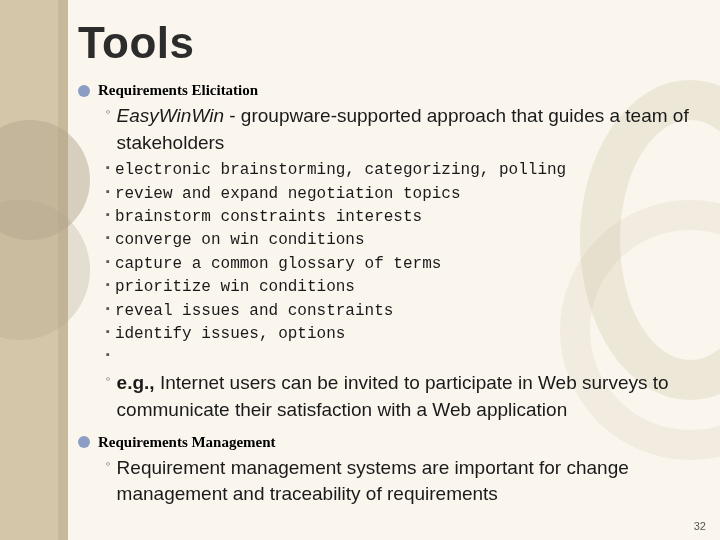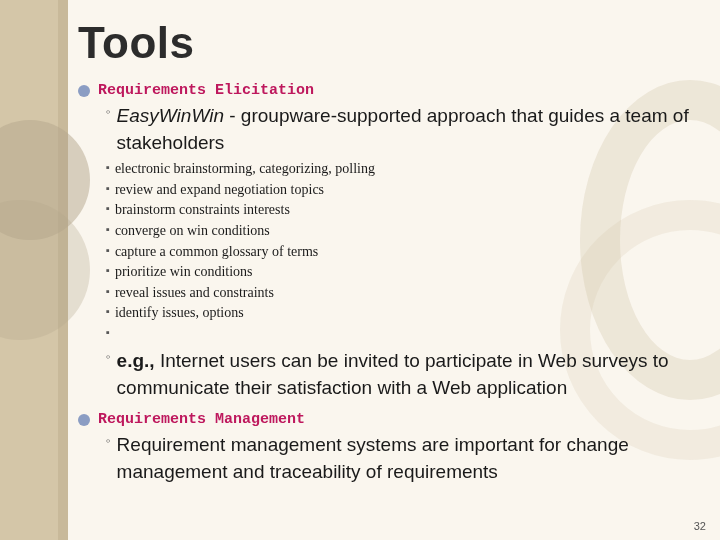--- a/index.html
+++ b/index.html
@@ -123,22 +123,22 @@
       height: 12px;
       border-radius: 50%;
       background-color: #8b9dc3;
       margin-right: 8px;
       flex-shrink: 0;
     }
 
     .section-title {
       font-size: 15px;
       font-weight: bold;
-      color: #be185d;
-      font-family: Liberation Mono, monospace;
+      color: #000000;
+      font-family: Liberation Serif, serif;
     }
 
     .sub-item {
       margin-left: 28px;
       margin-bottom: 3px;
       display: flex;
       align-items: flex-start;
     }
 
     .sub-bullet {
@@ -177,23 +177,23 @@
 
     .sub-sub-bullet {
       color: #555;
       margin-right: 5px;
       font-size: 11px;
       margin-top: 2px;
       flex-shrink: 0;
     }
 
     .sub-sub-text {
-      font-size: 14px;
+      font-size: 16px;
       color: #1a1a1a;
-      font-family: Liberation Serif, serif;
+      font-family: Liberation Mono, monospace;
       line-height: 1.4;
     }
 
     .page-number {
       position: absolute;
       bottom: 8px;
       right: 14px;
       font-size: 11px;
       color: #555;
       font-family: 'Arial', sans-serif;

